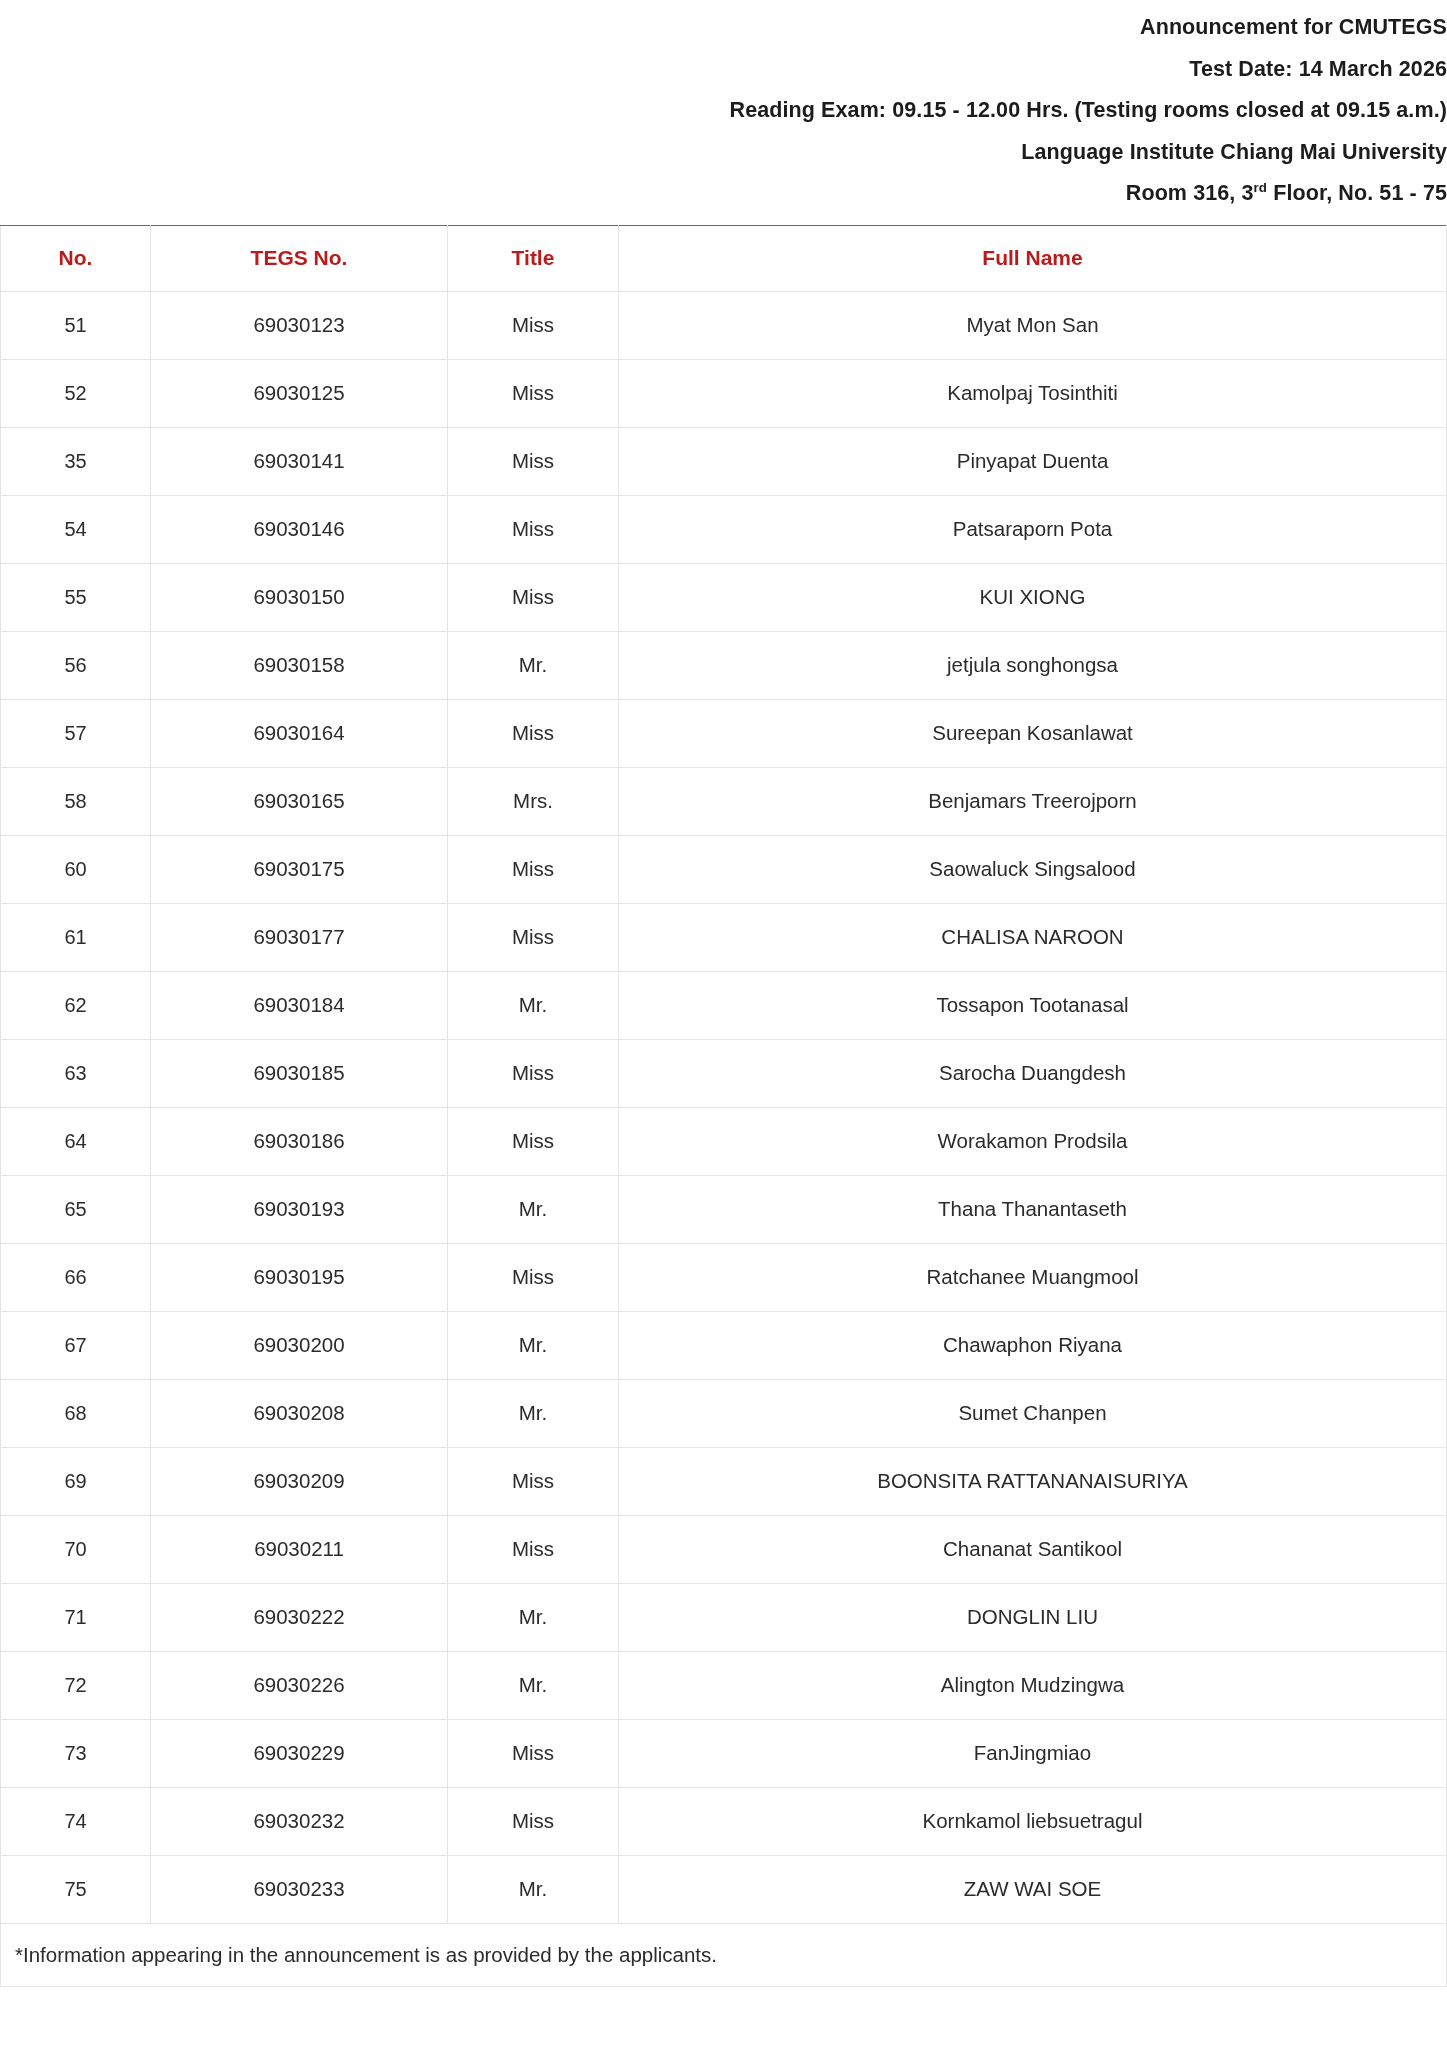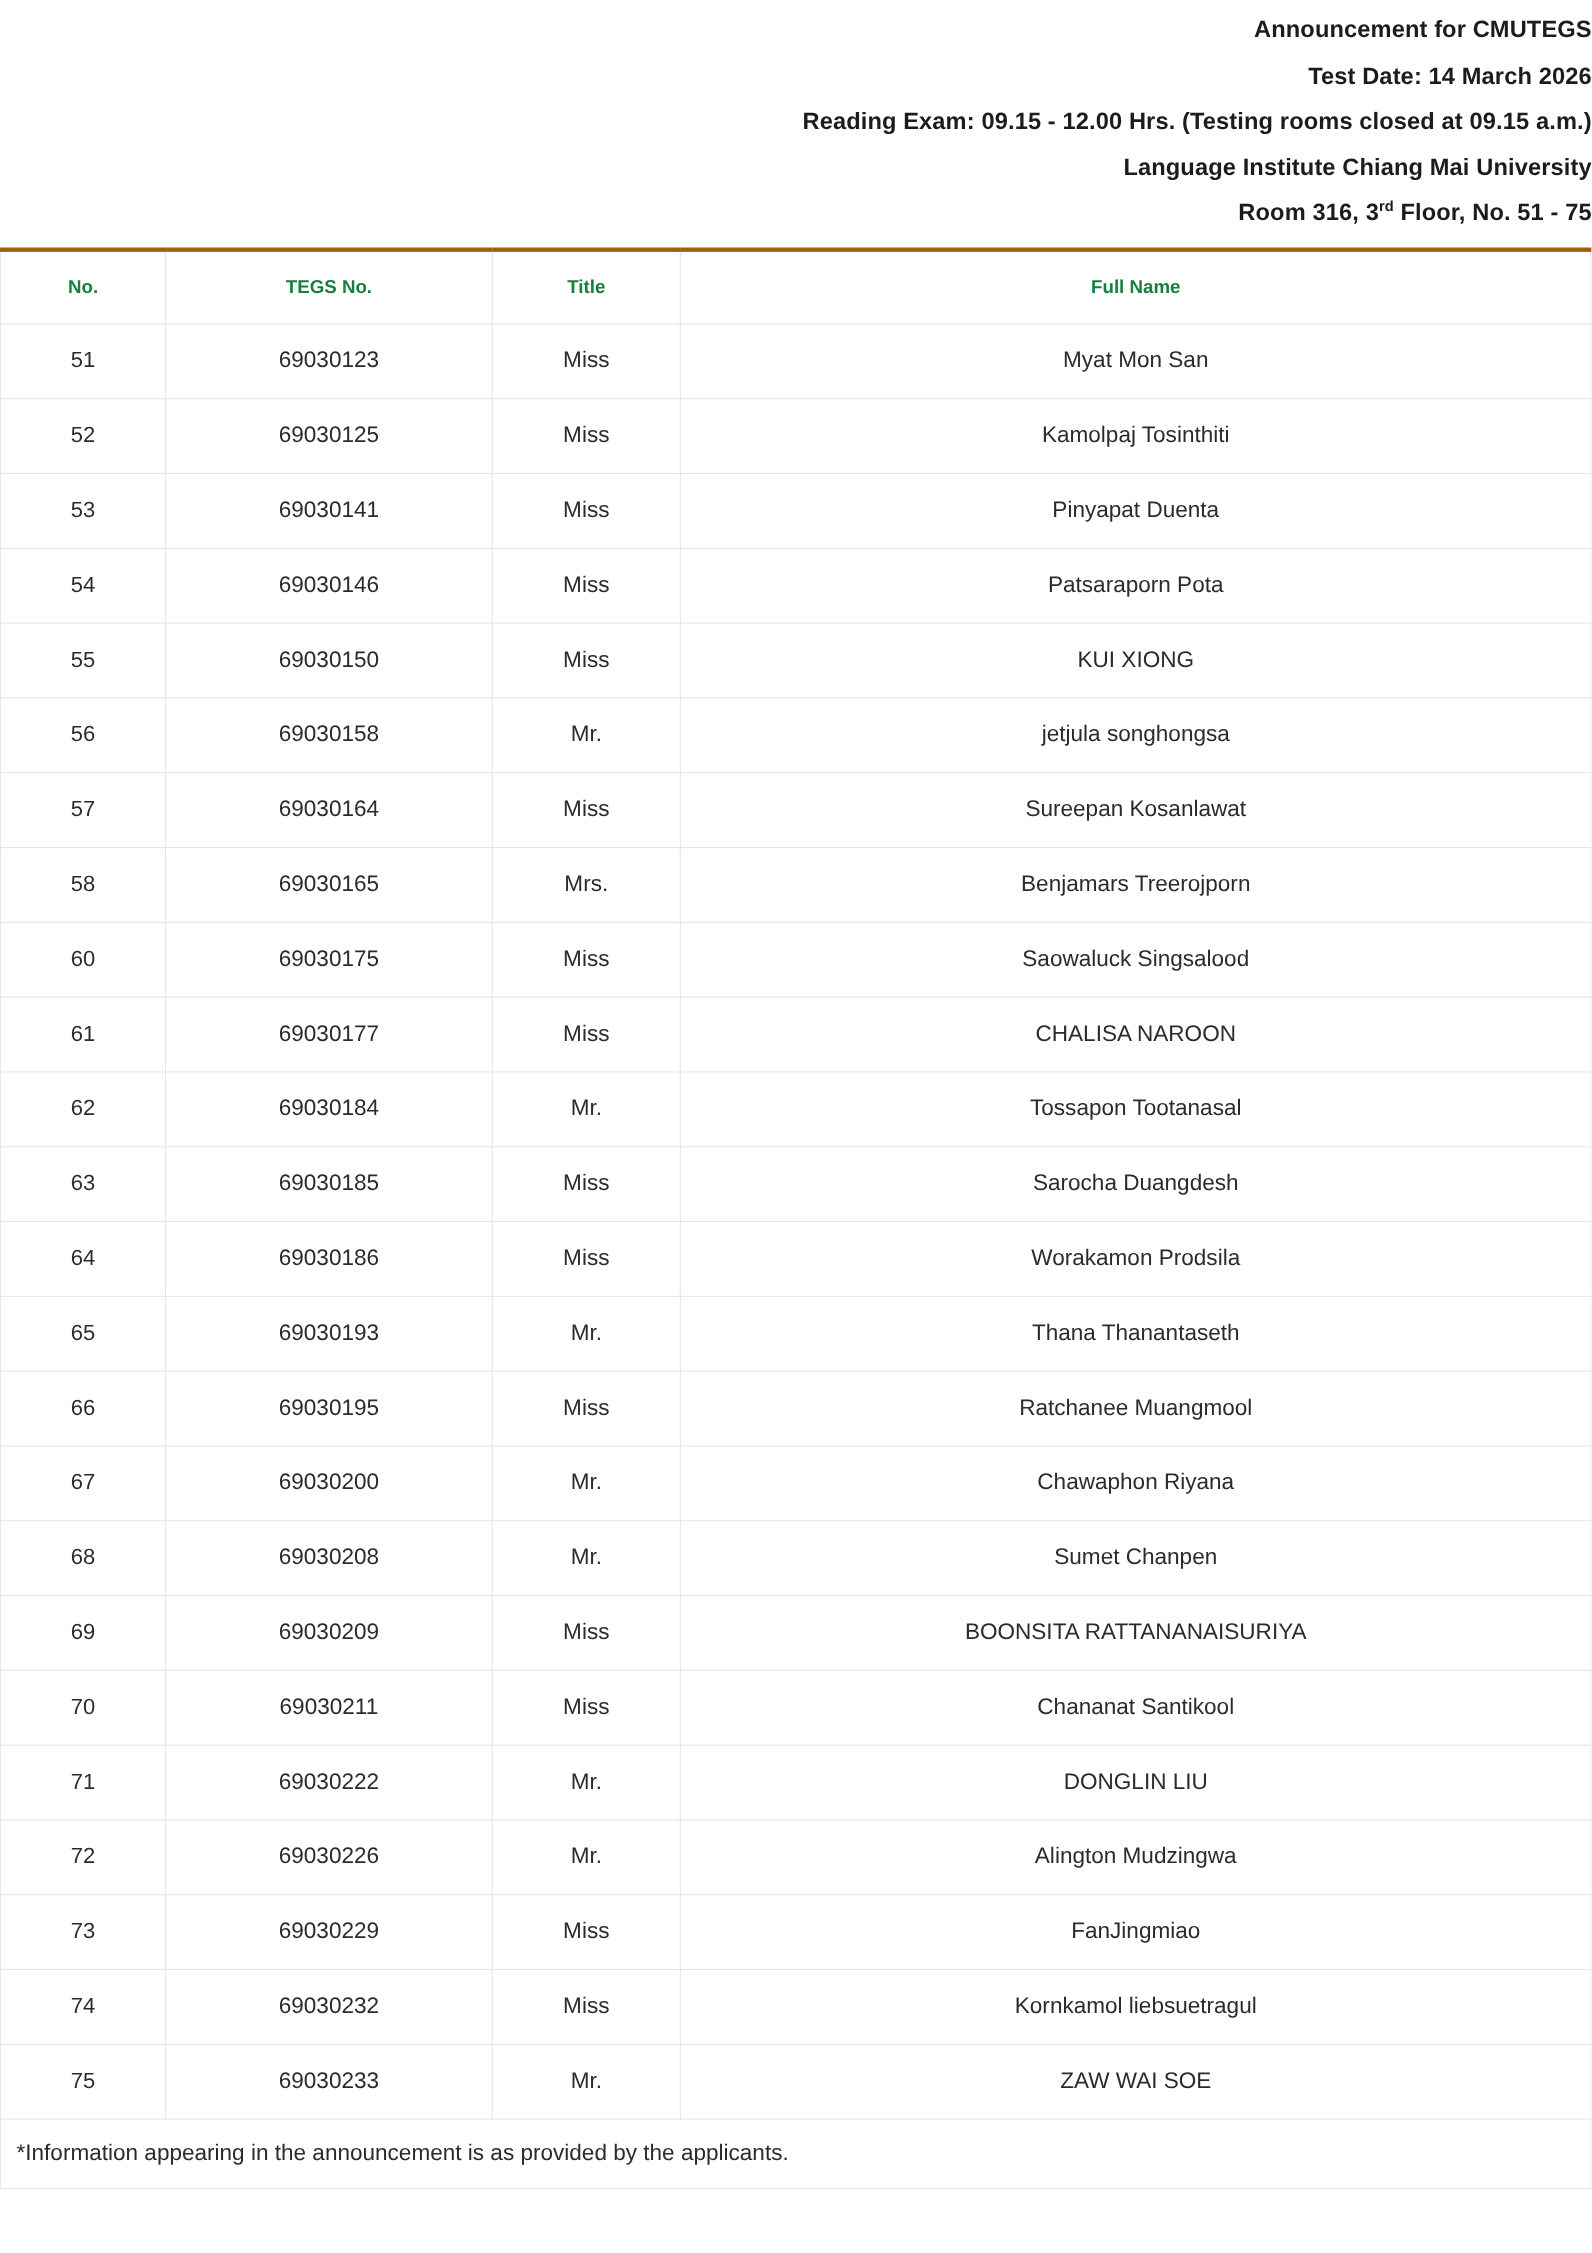--- a/index.html
+++ b/index.html
@@ -59,23 +59,23 @@
     border: 1px solid #e6e6e6;
     text-align: center;
     vertical-align: middle;
     padding: 0 6px;
     overflow: hidden;
     white-space: nowrap;
   }
   table.roster thead th {
     height: 65px;
     font-weight: bold;
-    font-size: 17px;
-    color: #15803d;
-    border-top: 4px solid #a16207;
+    font-size: 21px;
+    color: #b91c1c;
+    border-top: 1px solid #a16207;
     border-bottom: 1px solid #e6e6e6;
   }
   table.roster tbody td {
     height: 67px;
     font-weight: normal;
     color: #2b2b2b;
   }
   table.roster tbody td.col-no     { font-size: 20px; text-align: center; }
   table.roster tbody td.col-tegs   { font-size: 20.5px; }
   table.roster tbody td.col-title  { font-size: 20.5px; }
@@ -129,21 +129,21 @@
           <td class="col-title">Miss</td>
           <td class="col-name">Myat Mon San</td>
         </tr>
         <tr>
           <td class="col-no">52</td>
           <td class="col-tegs">69030125</td>
           <td class="col-title">Miss</td>
           <td class="col-name">Kamolpaj Tosinthiti</td>
         </tr>
         <tr>
-          <td class="col-no">53</td>
+          <td class="col-no">35</td>
           <td class="col-tegs">69030141</td>
           <td class="col-title">Miss</td>
           <td class="col-name">Pinyapat Duenta</td>
         </tr>
         <tr>
           <td class="col-no">54</td>
           <td class="col-tegs">69030146</td>
           <td class="col-title">Miss</td>
           <td class="col-name">Patsaraporn Pota</td>
         </tr>

